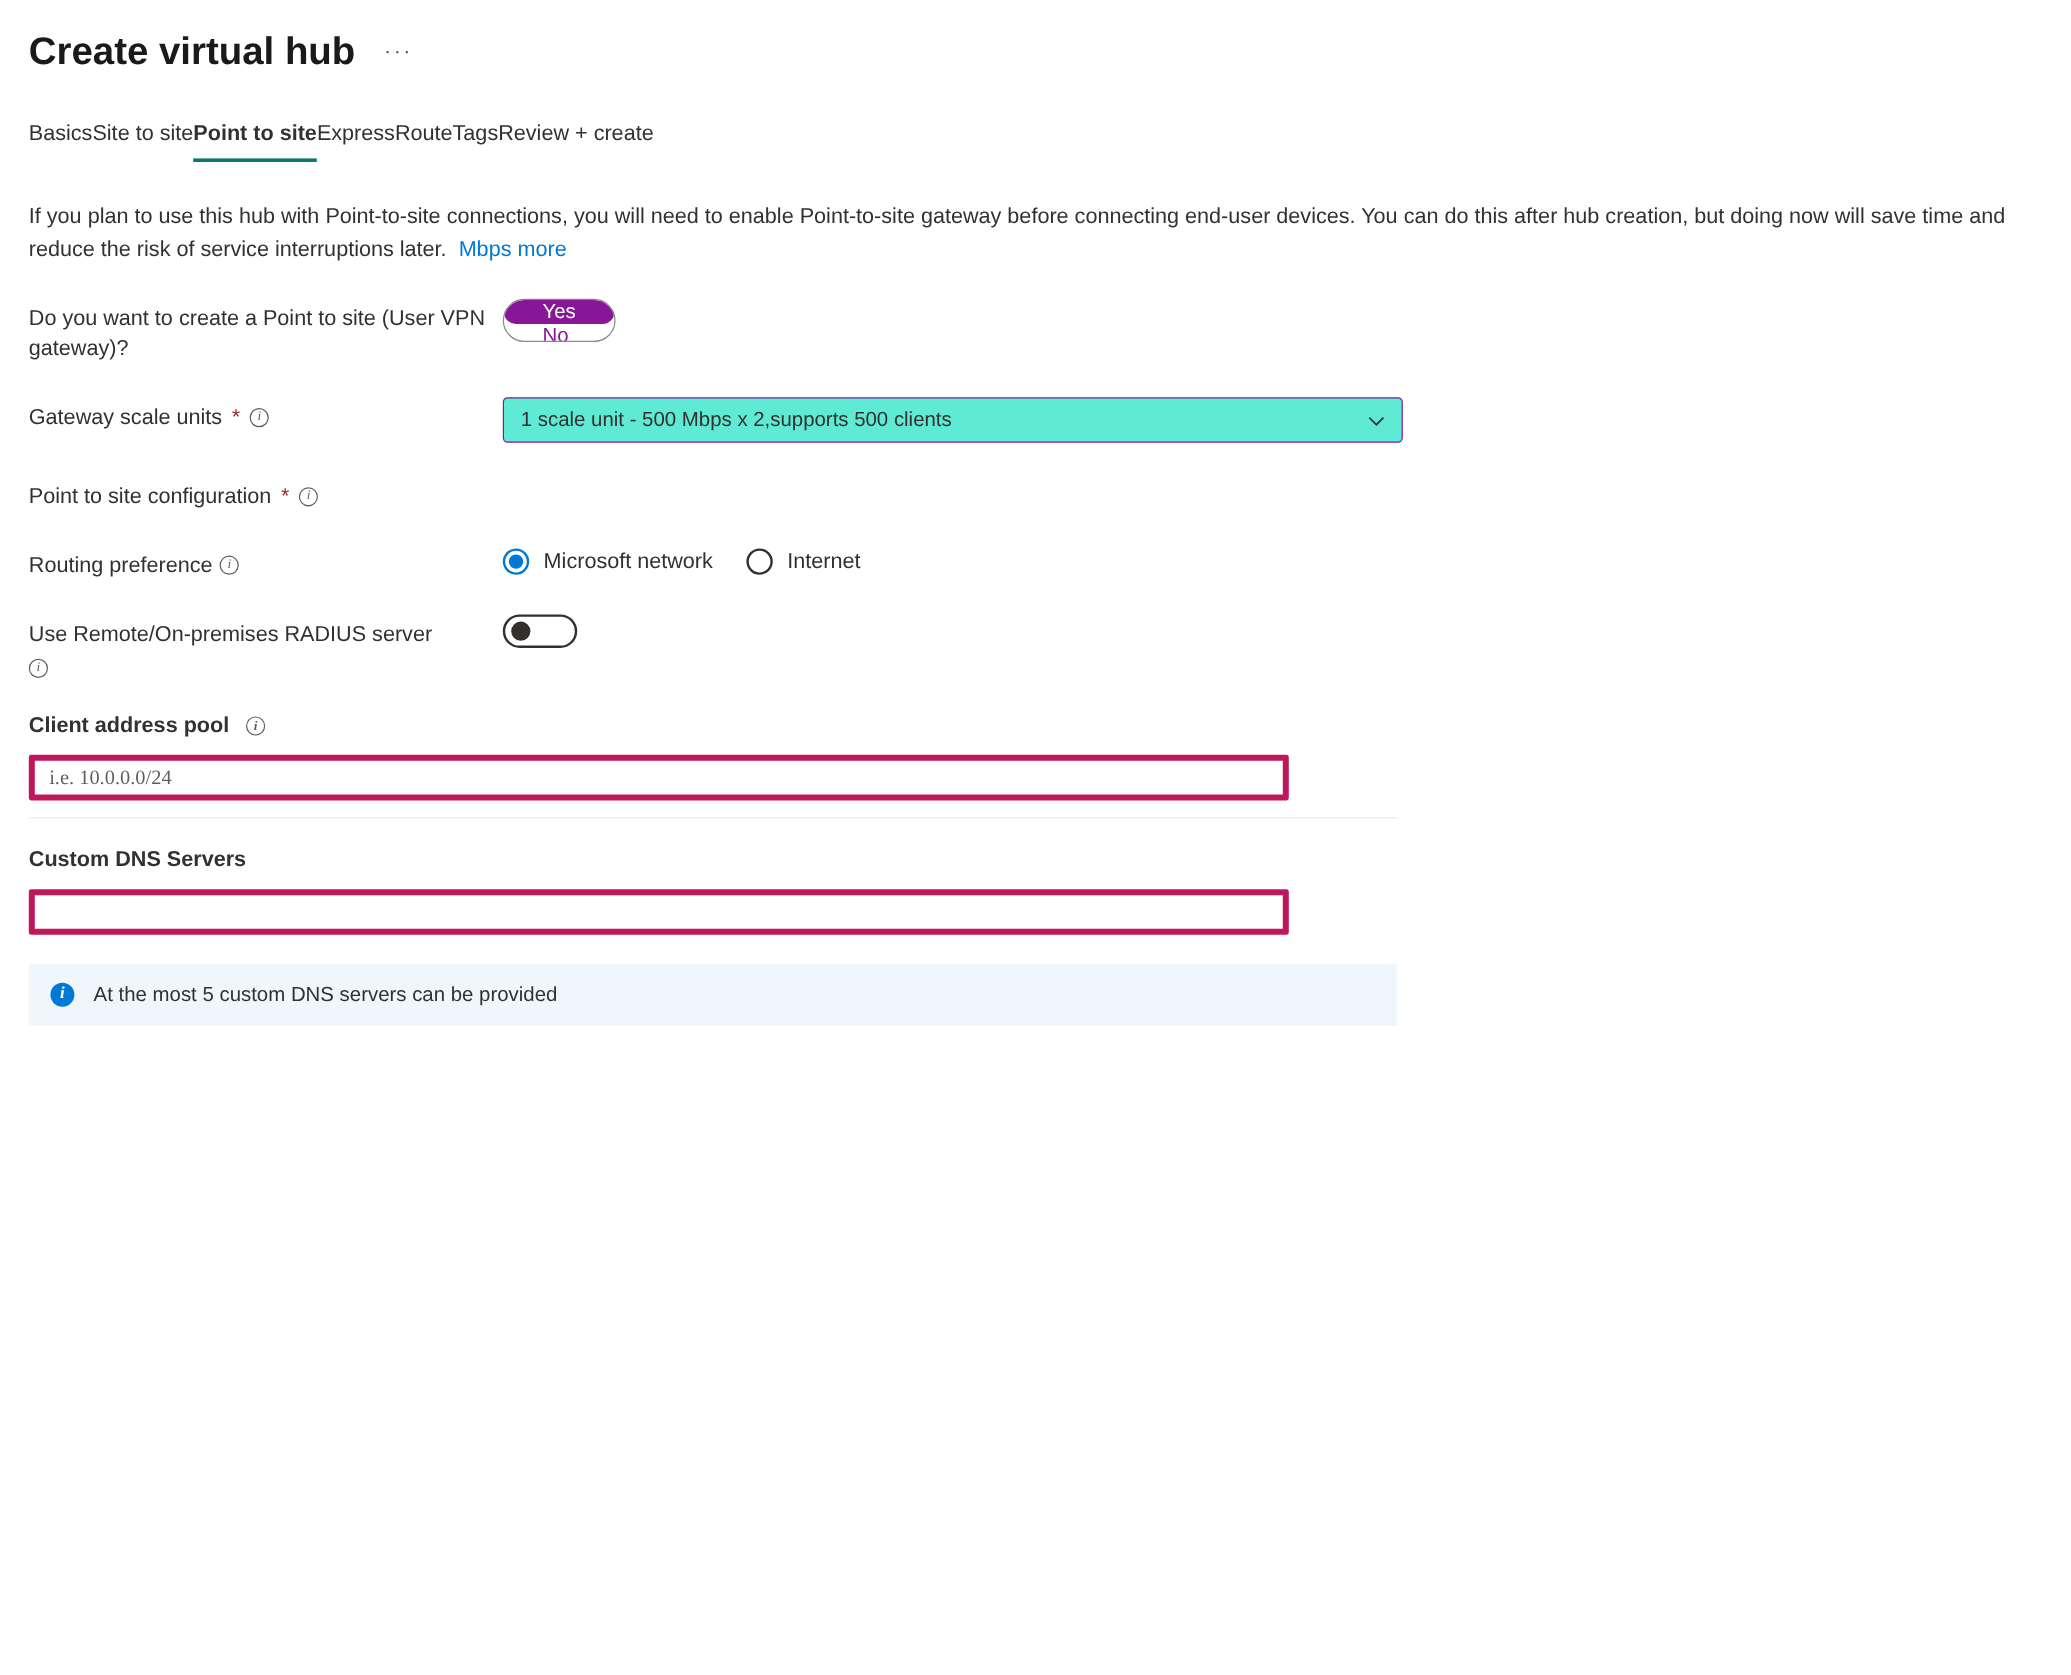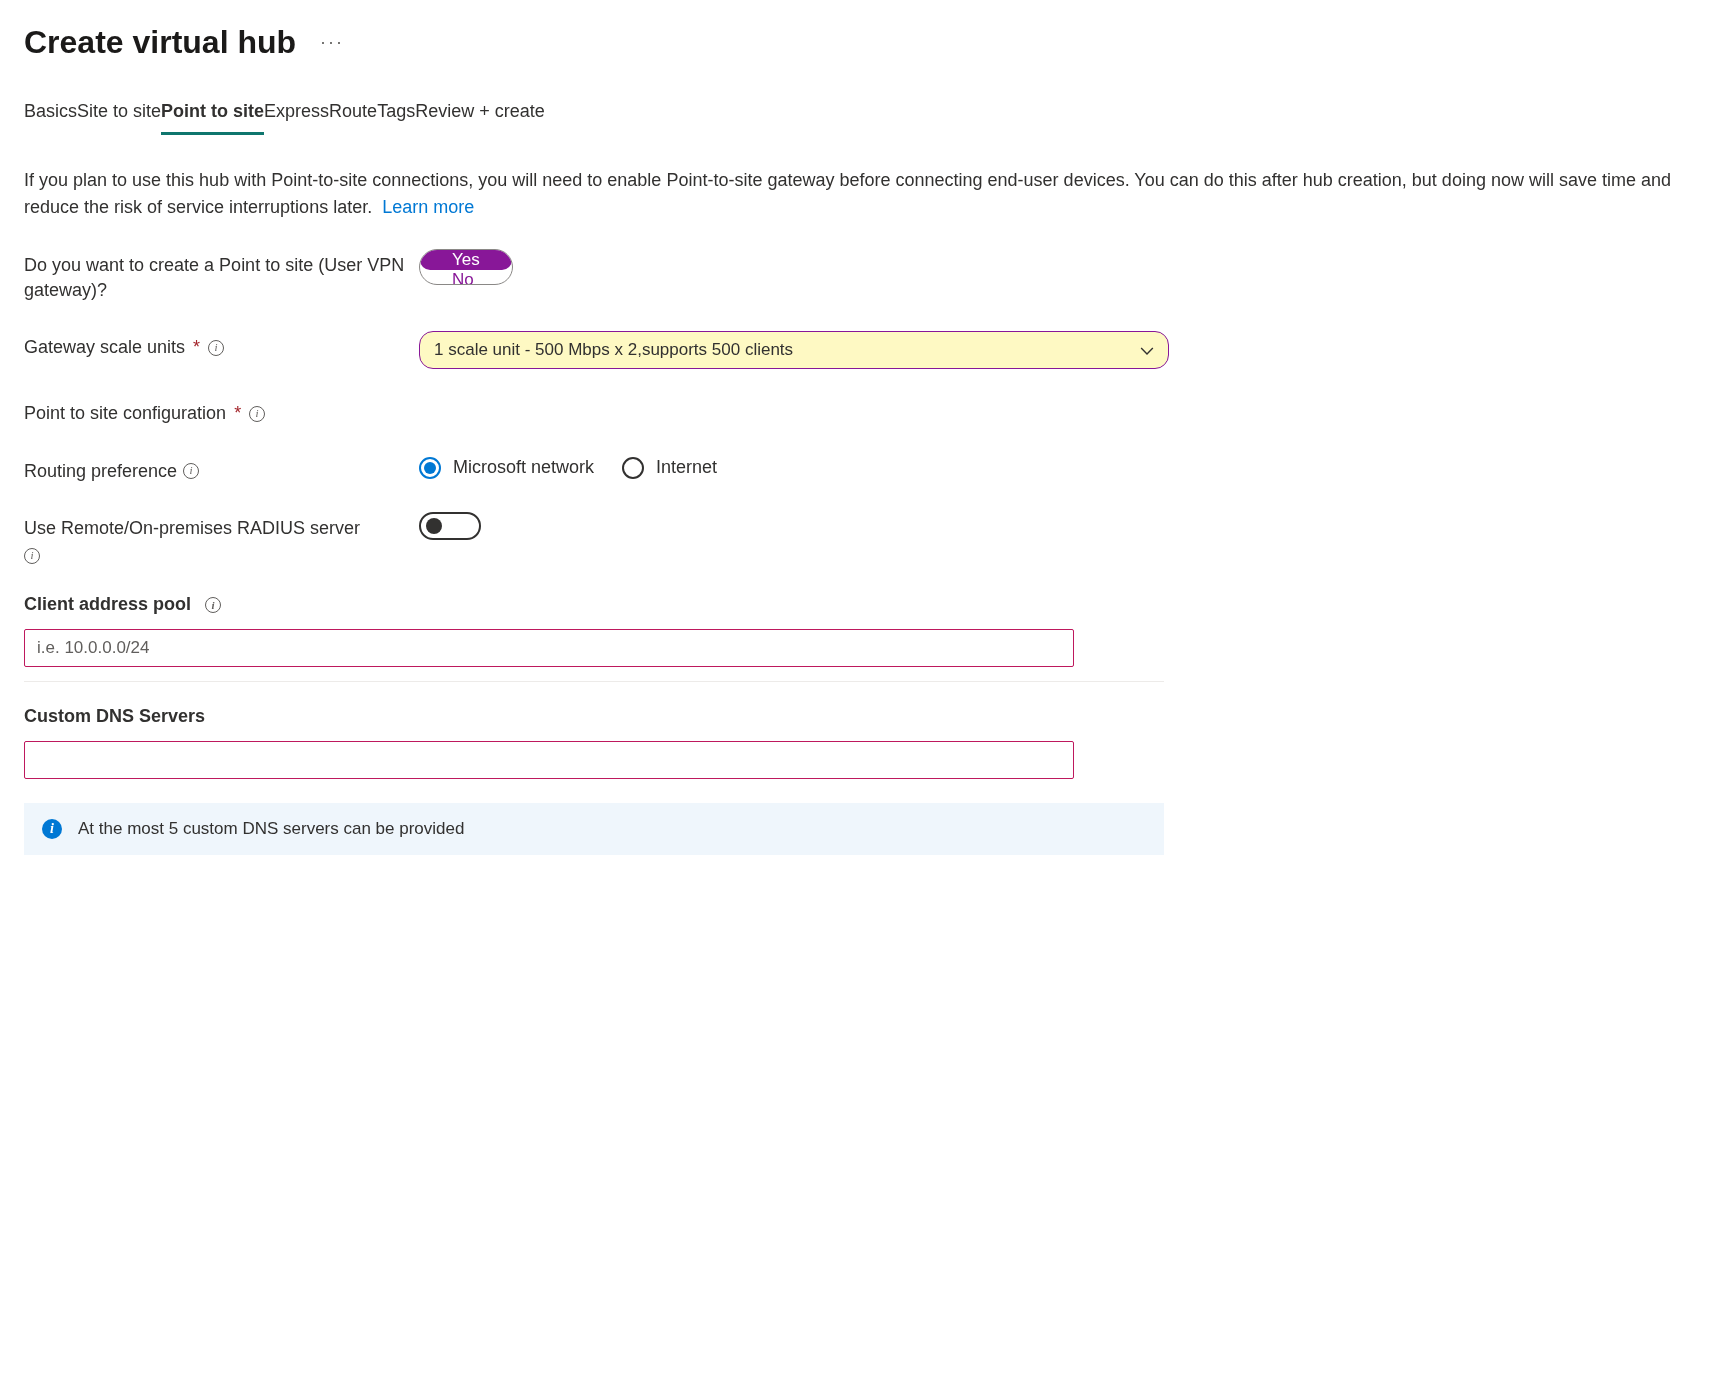--- a/index.html
+++ b/index.html
@@ -123,30 +123,30 @@
       background: #881798;
       color: #ffffff;
       border-radius: 20px;
     }
     .toggle-option.unselected {
       color: #881798;
     }
     
     .select {
       border: 1px solid #881798;
-      border-radius: 14px;
+      border-radius: 4px;
       height: 38px;
       display: flex;
       align-items: center;
       justify-content: space-between;
       padding: 0 14px;
       font-size: 17px;
       color: #323130;
       cursor: pointer;
-      background: #fef9c3;
+      background: #5eead4;
     }
     .chevron-down {
       width: 14px;
       height: 14px;
     }
     .chevron-down svg {
       width: 100%;
       height: 100%;
     }
     .create-new-link {
@@ -217,26 +217,26 @@
       margin-top: 24px;
       margin-bottom: 14px;
       display: flex;
       align-items: center;
       gap: 14px;
     }
     .text-input {
       width: 100%;
       max-width: 1050px;
       height: 38px;
-      border: 1px solid #be185d;
+      border: 5px solid #be185d;
       border-radius: 2px;
       padding: 0 12px;
       font-size: 17px;
       color: #323130;
-      font-family: Liberation Sans, sans-serif;
+      font-family: Liberation Serif, serif;
     }
     .text-input::placeholder {
       color: #605e5c;
     }
     .divider {
       border-top: 1px solid #edebe9;
       margin: 14px 0 18px 0;
       max-width: 1140px;
     }
     
@@ -281,21 +281,21 @@
   <div class="tab">Basics</div>
   <div class="tab">Site to site</div>
   <div class="tab active">Point to site</div>
   <div class="tab">ExpressRoute</div>
   <div class="tab">Tags</div>
   <div class="tab">Review + create</div>
 </div>
 
 <p class="description">
   <span>If you plan to use this hub with Point-to-site connections, you will need to enable Point-to-site gateway before connecting end-user devices. You can do this after hub creation, but doing now will save time and reduce the risk of service interruptions later.</span>
-  &nbsp;<a href="#" class="learn-more">Learn more</a>
+  &nbsp;<a href="#" class="learn-more">Mbps more</a>
 </p>
 
 <div class="form-section">
 
   
   <div class="form-row">
     <div class="form-label multiline">Do you want to create a Point to site (User VPN gateway)?</div>
     <div class="form-control">
       <div class="toggle-pill">
         <div class="toggle-option selected">Yes</div>

